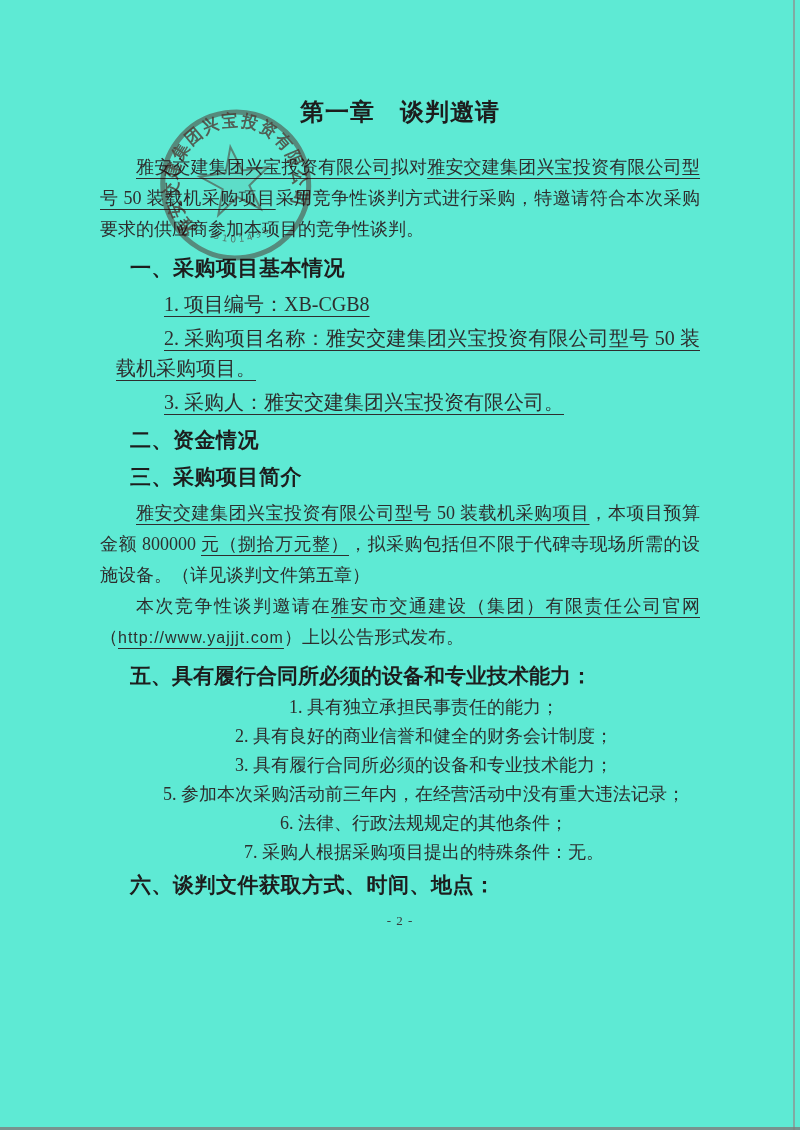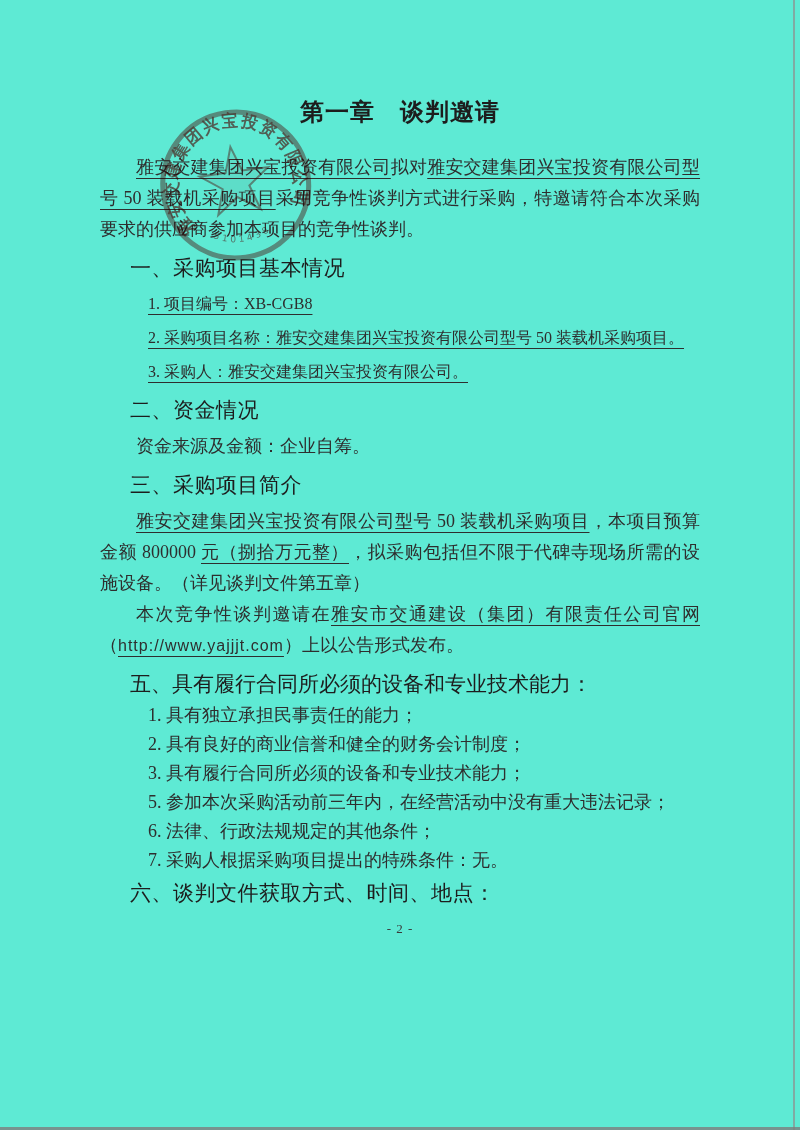--- a/index.html
+++ b/index.html
@@ -20,31 +20,32 @@
   .doc-title {
     font-size:24px; font-weight:bold; color:#1d1d1d;
     text-align:center; letter-spacing:1px;
     margin:0 0 24px 0;
   }
   .para {
     font-size:18px; line-height:31px; text-align:justify;
     text-indent:36px; margin:0; color:#2e2e2e;
   }
   .sec-heading {
-    font-size:21px; font-weight:normal; color:#1d1d1d;
+    font-size:21px; font-weight:bold; color:#1d1d1d;
     margin:9px 0 7px 30px; letter-spacing:.5px;
   }
   .h5-heading { letter-spacing:0; }
   .s1-item {
-    font-size:16px; line-height:30px; text-indent:48px;
-    margin:0 0 4px 0; text-align:justify;
+    font-size:20px; line-height:30px; text-indent:48px;
+    margin:0 0 4px 16px; text-align:justify;
   }
   .s5-item {
     font-size:18px; line-height:20px; text-indent:48px;
     margin:0 0 9px 0;
+    text-align:center;
   }
   .u { text-decoration:underline; text-underline-offset:5px; text-decoration-thickness:1px; }
   .url { font-family:Liberation Sans, sans-serif; font-size:16px; letter-spacing:1px; }
 
   .page-number {
     font-size:13px; text-align:center; margin-top:14px;
     letter-spacing:1px; color:#3a3a3a;
   }
 
   
@@ -72,21 +73,20 @@
     <div class="doc-title">第一章　谈判邀请</div>
 
     <p class="para"><span class="u">雅安交建集团兴宝投资有限公司</span><span>拟对</span><span class="u">雅安交建集团兴宝投资有限公司型号 50 装载机采购项目</span><span>采用竞争性谈判方式进行采购，特邀请符合本次采购要求的供应商参加本项目的竞争性谈判。</span></p>
 
     <div class="sec-heading">一、采购项目基本情况</div>
     <div class="s1-item"><span class="u">1. 项目编号：XB-CGB8</span></div>
     <div class="s1-item"><span class="u">2. 采购项目名称：雅安交建集团兴宝投资有限公司型号 50 装载机采购项目。</span></div>
     <div class="s1-item"><span class="u">3. 采购人：雅安交建集团兴宝投资有限公司。</span></div>
 
     <div class="sec-heading">二、资金情况</div>
-    <p class="para">资金来源及金额：企业自筹。</p>
 
     <div class="sec-heading">三、采购项目简介</div>
     <p class="para"><span class="u">雅安交建集团兴宝投资有限公司型号 50 装载机采购项目</span><span>，本项目预算金额 800000 </span><span class="u">元（捌拾万元整）</span><span>，拟采购包括但不限于代碑寺现场所需的设施设备。（详见谈判文件第五章）</span></p>
 
     <p class="para"><span>本次竞争性谈判邀请在</span><span class="u">雅安市交通建设（集团）有限责任公司官网</span><span>（</span><span class="u url">http://www.yajjjt.com</span><span>）上以公告形式发布。</span></p>
 
     <div class="sec-heading h5-heading">五、具有履行合同所必须的设备和专业技术能力：</div>
     <div class="s5-item">1. 具有独立承担民事责任的能力；</div>
     <div class="s5-item">2. 具有良好的商业信誉和健全的财务会计制度；</div>
     <div class="s5-item">3. 具有履行合同所必须的设备和专业技术能力；</div>

